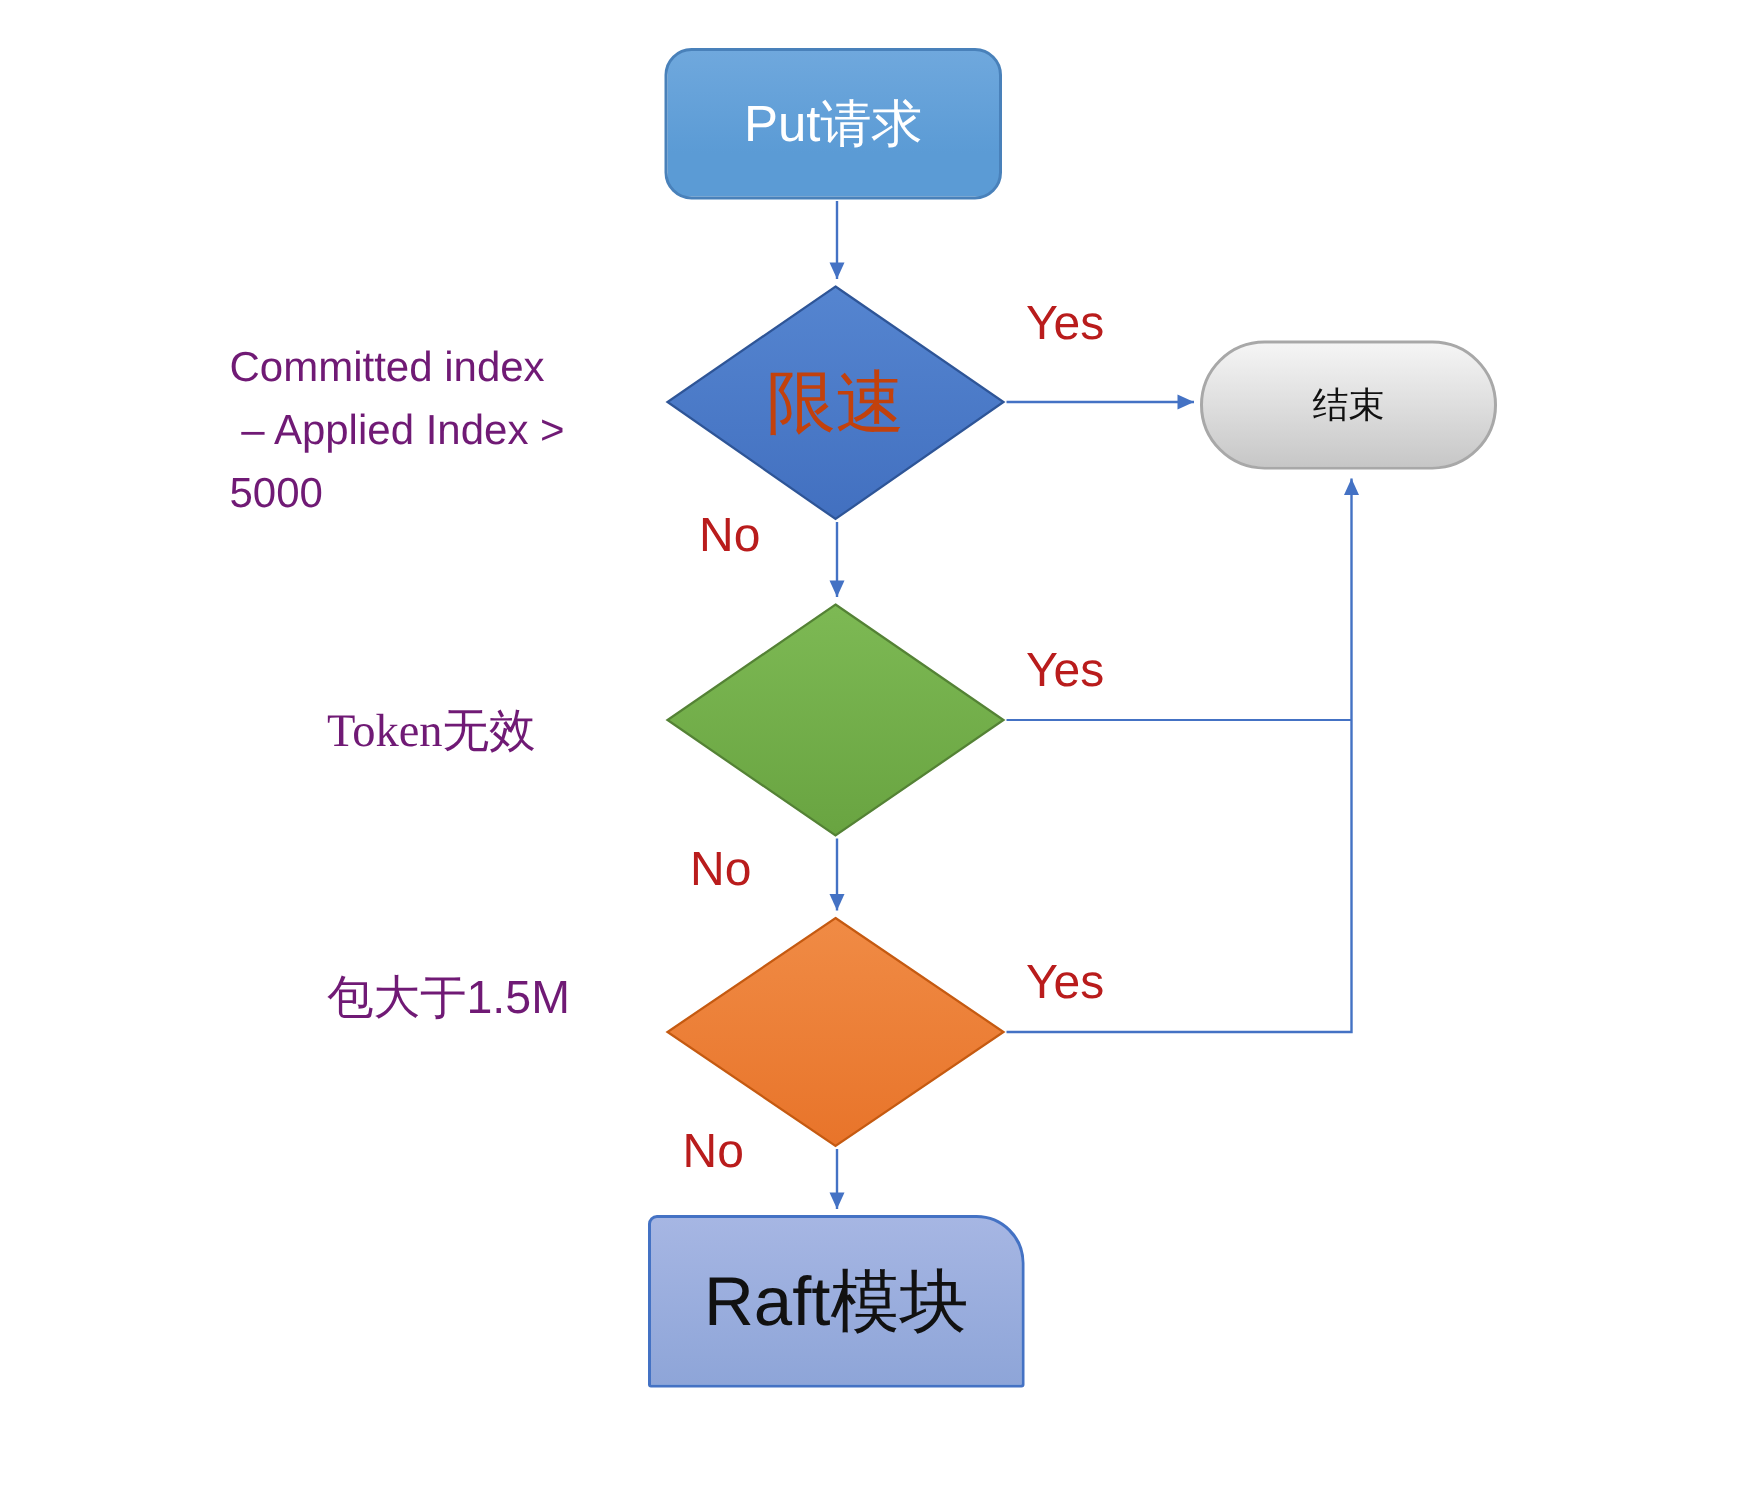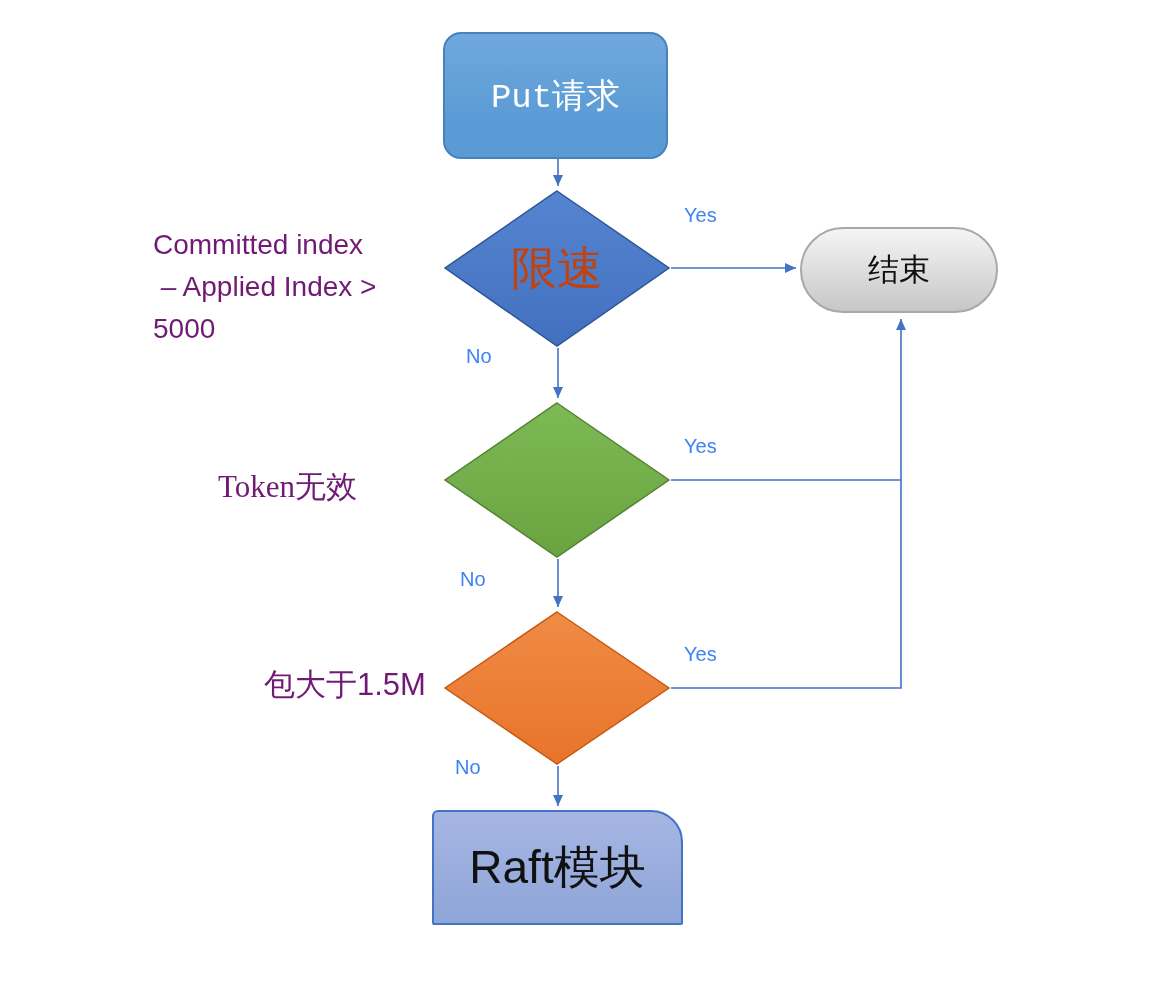--- a/index.html
+++ b/index.html
@@ -17,35 +17,34 @@
     width: 1164px; height: 1004px;
   }
   .node {
     position: absolute;
     display: flex;
     align-items: center;
     justify-content: center;
     box-sizing: border-box;
   }
   #start-node {
-    left: 443px; top: 32px; width: 225px; height: 127px;
+    left: 443px; top: 32px; width: 225px; height: 101px;
     background: linear-gradient(180deg, #6FA8DD 0%, #5B9BD5 70%);
     border: 2px solid #4981BA;
     border-radius: 18px;
     color: #ffffff;
     font-size: 34px;
-    font-family: Liberation Mono, monospace;
   }
   #end-node {
     left: 800px; top: 227px; width: 198px; height: 86px;
     background: linear-gradient(180deg, #F5F5F5 0%, #C7C7C7 100%);
     border: 2px solid #A8A8A8;
     border-radius: 44px;
     color: #111111;
-    font-size: 31px;
+    font-size: 24px;
   }
   #raft-node {
     left: 432px; top: 810px; width: 251px; height: 115px;
     background: linear-gradient(180deg, #A6B6E3 0%, #8EA5D8 100%);
     border: 2px solid #4472C4;
     border-radius: 6px 32px 2px 2px;
     color: #111111;
     font-size: 46px;
   }
   .diamond-label {
@@ -55,22 +54,22 @@
     justify-content: center;
     color: #c2410c;
     font-size: 46px;
     pointer-events: none;
   }
   #rate-limit-label { left: 445px; top: 190px; width: 224px; height: 157px; }
   #auth-label       { left: 445px; top: 402px; width: 224px; height: 156px; }
   #big-packet-label { left: 445px; top: 611px; width: 224px; height: 154px; }
   .edge-label {
     position: absolute;
-    color: #3b82f6;
-    font-size: 20px;
+    color: #b91c1c;
+    font-size: 32px;
     line-height: 36px;
     white-space: nowrap;
   }
   #label-yes-1 { left: 684px; top: 197px; }
   #label-no-1  { left: 466px; top: 338px; }
   #label-yes-2 { left: 684px; top: 428px; }
   #label-no-2  { left: 460px; top: 561px; }
   #label-yes-3 { left: 684px; top: 636px; }
   #label-no-3  { left: 455px; top: 749px; }
   .condition-label {
@@ -81,23 +80,22 @@
   #condition-rate-limit {
     left: 153px; top: 224px; width: 300px;
     font-size: 28px; line-height: 42px;
   }
   #condition-auth {
     left: 218px; top: 466px;
     font-size: 31px;
     font-family: Liberation Serif, serif;
   }
   #condition-big-packet {
-    left: 218px; top: 664px;
+    left: 218px; top: 644px;
     font-size: 31px;
-    margin-left: 46px;
   }
 </style>
 </head>
 <body>
 
 <div id="canvas">
 
   <svg id="connector-layer" viewBox="0 0 1164 1004" xmlns="http://www.w3.org/2000/svg">
     <defs>
       <marker id="arrow" markerUnits="userSpaceOnUse" markerWidth="14" markerHeight="14" refX="12" refY="6" orient="auto">

